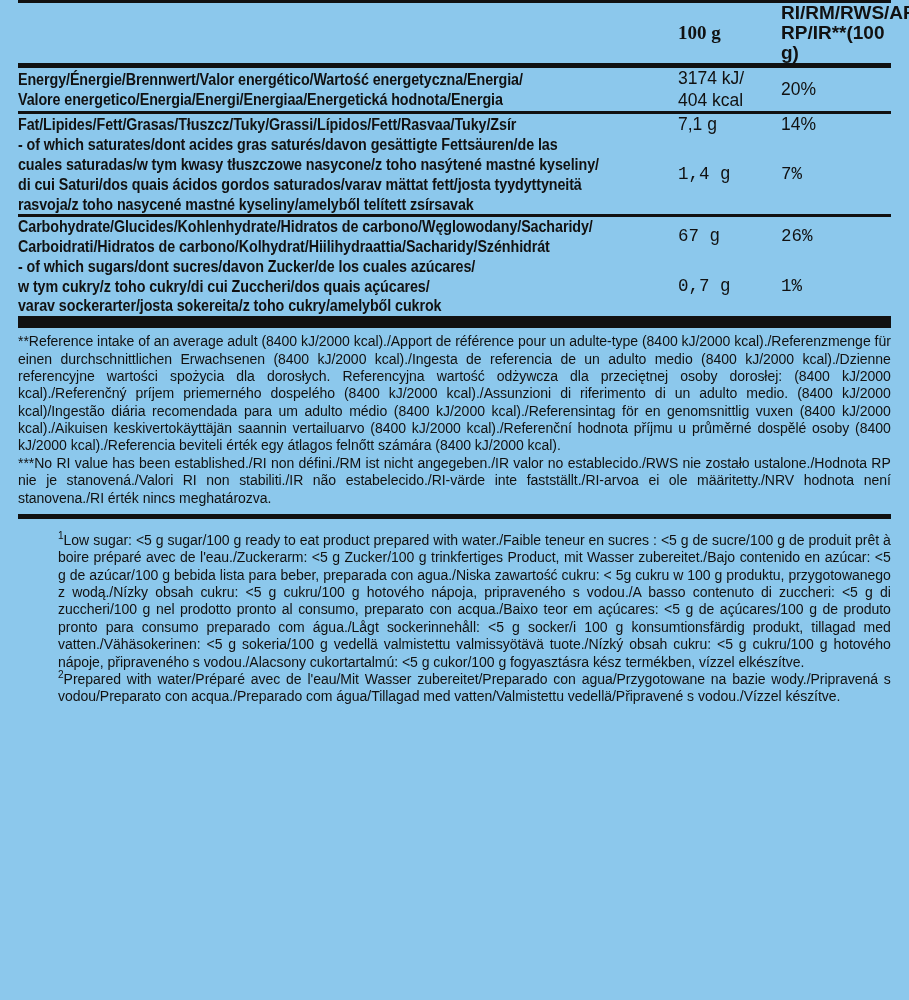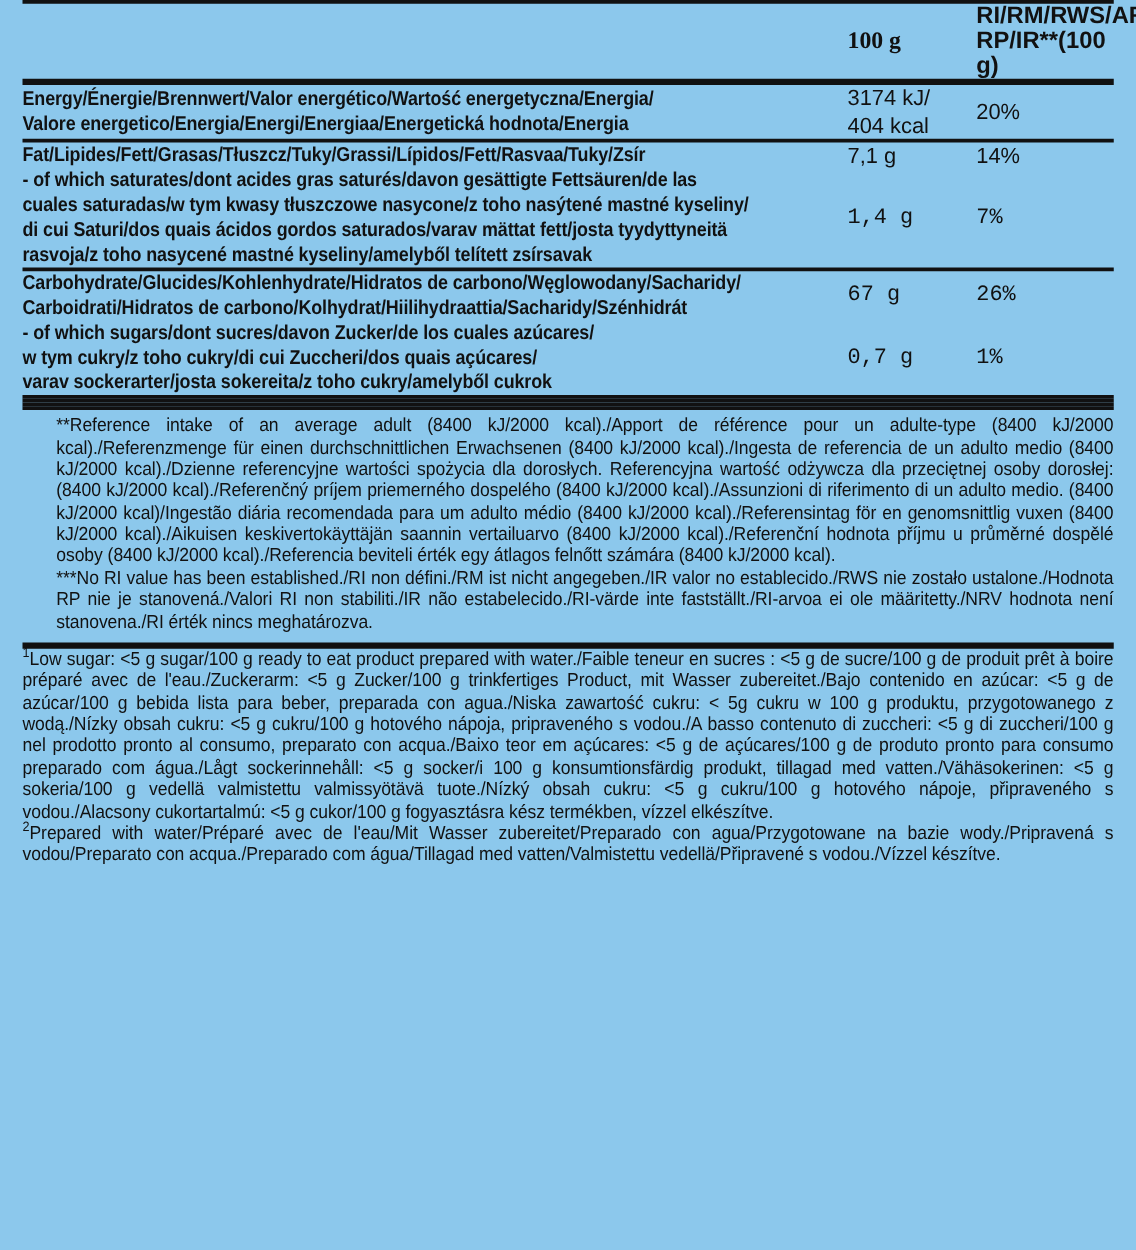--- a/index.html
+++ b/index.html
@@ -98,22 +98,22 @@
     letter-spacing: -0.05px;
     text-align: left;
   }
   .foot p { margin: 0; }
   .foot .squish {
     display: block;
     transform: scaleX(0.93);
     transform-origin: left top;
     width: 107.5%;
   }
-  .foot-a { padding: 4px 0 2px 0; margin-left: 27px; }
-  .foot-b { padding: 0 0 2px 0; }
+  .foot-a { padding: 4px 0 2px 0; }
+  .foot-b { padding: 12px 0 2px 0; margin-left: 40px; }
   .justif { text-align: justify; }
   sup {
     font-size: 0.72em;
     vertical-align: super;
     line-height: 0;
   }
   .gap-sm { height: 6px; }
 </style>
 </head>
 <body>

